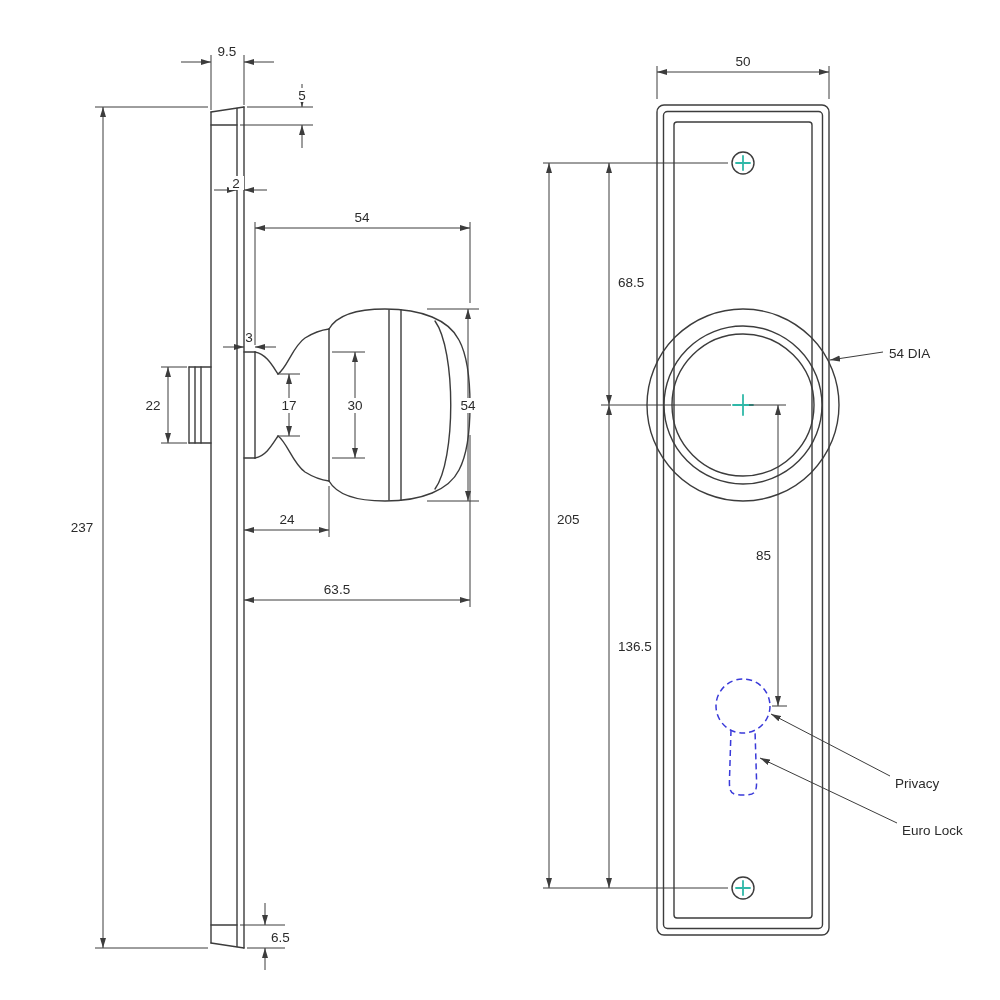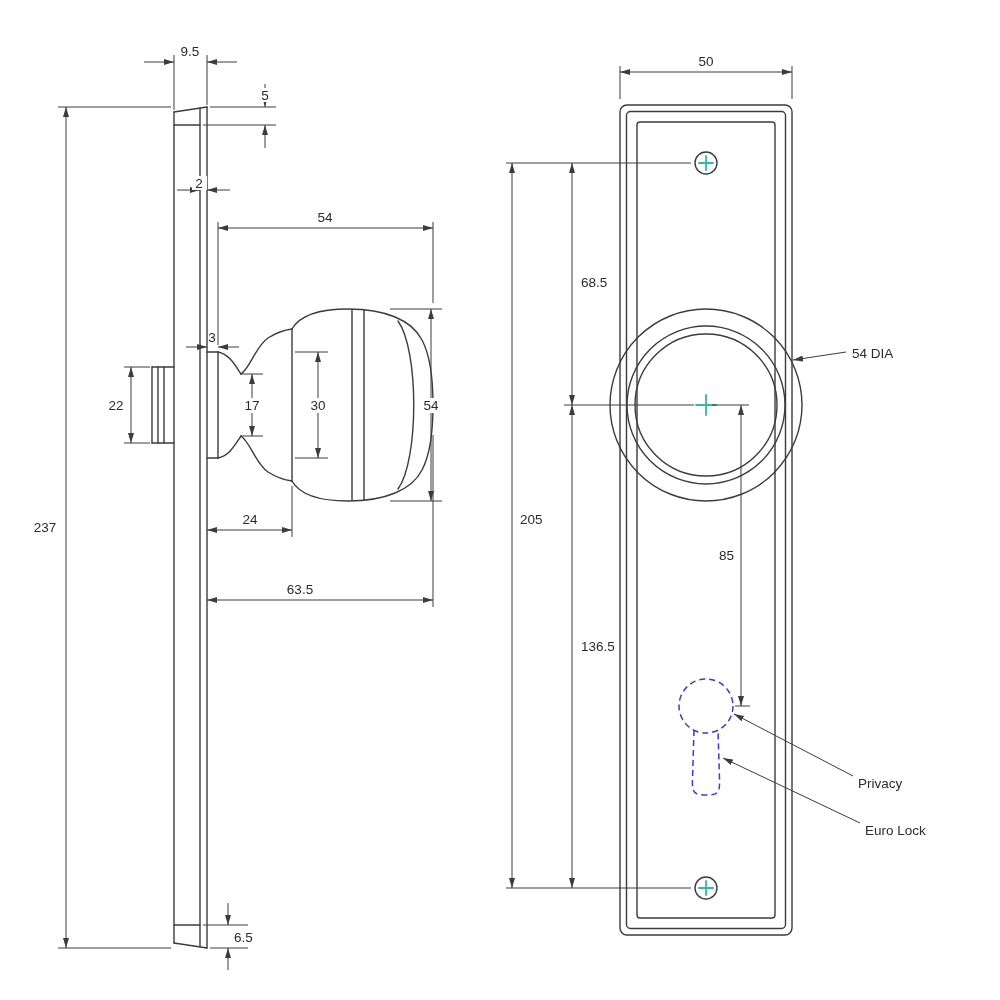--- a/index.html
+++ b/index.html
@@ -2,21 +2,21 @@
 <html style="--line: #3c3c3c; --text: #2b2b2b; --center-cross: #2fb8a8; --euro-dashed: #3a3ad9;"><head>
 <meta charset="utf-8">
 <style>
   :root{
     --line:#3c3c3c;
     --text:#2b2b2b;
     --center-cross:#2fb8a8;
     --euro-dashed:#3a3ad9;
   }
   html,body{margin:0;padding:0;background:#ffffff;}
-  .stage{width:900px;height:1000px;background:#ffffff;}
+  .stage{width:900px;height:1000px;background:#ffffff;padding-left:37px;}
   .geo{fill:none;stroke:var(--line);stroke-width:1.4;stroke-linecap:round;stroke-linejoin:round;}
   .dim{fill:none;stroke:var(--line);stroke-width:1;stroke-linecap:butt;}
   .cross{stroke:var(--center-cross);stroke-width:1.8;stroke-linecap:round;fill:none;}
   .euro{fill:none;stroke:var(--euro-dashed);stroke-width:1.5;stroke-dasharray:6 4;stroke-linejoin:round;}
   .bg{fill:#ffffff;stroke:none;}
   text{font-family:"Liberation Sans", sans-serif;font-size:13.5px;fill:var(--text);}
   #arr path{fill:var(--line);stroke:none;}
 </style>
 </head>
 <body>

